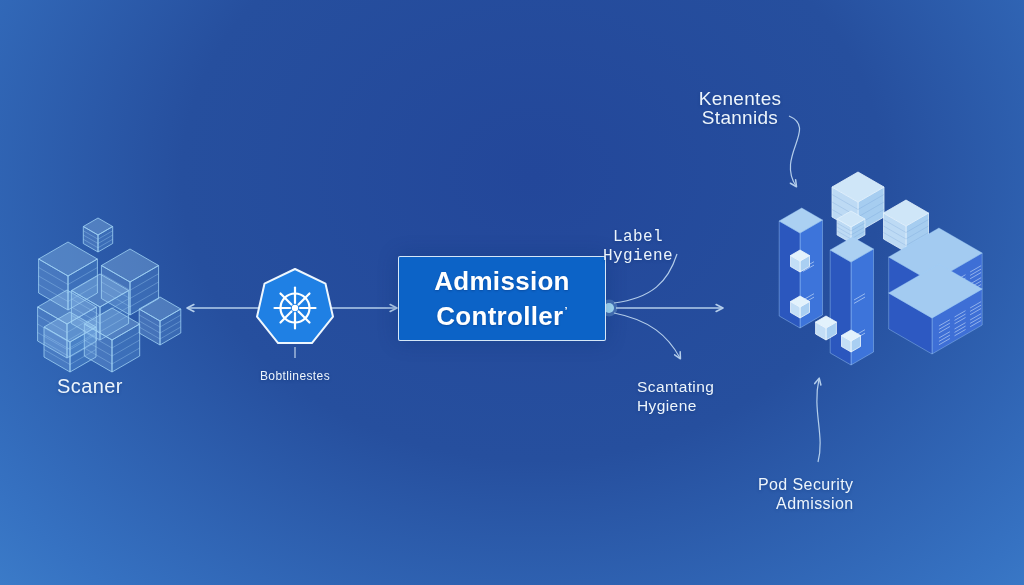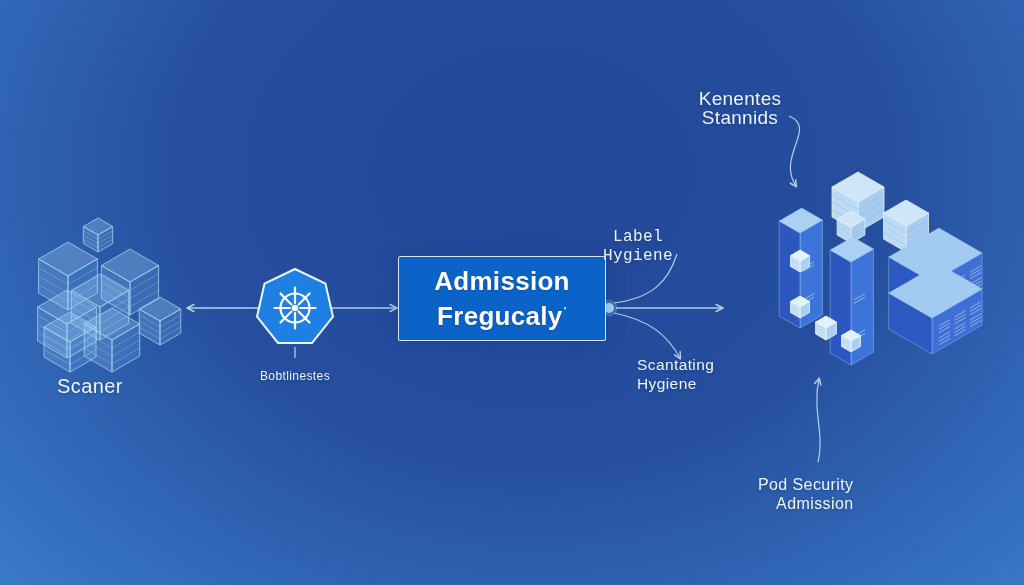--- a/index.html
+++ b/index.html
@@ -12,21 +12,21 @@
   .stage svg{position:absolute;left:0;top:0;z-index:1;}
   .lbl{
     position:absolute;z-index:2;color:#edf5fc;
     text-shadow:0 1px 3px rgba(15,45,105,0.35);
     letter-spacing:0.4px;font-weight:500;line-height:19px;
   }
   .center{text-align:center;}
   .lbl-scanner{left:38px;top:377px;width:104px;font-size:20px;}
   .lbl-k8s{left:233px;top:367px;width:124px;font-size:12px;}
   .lbl-hygiene{left:576px;top:228px;width:124px;font-size:16px;font-family:Liberation Mono, monospace;}
-  .lbl-webhooks{left:637px;top:355px;font-size:15.5px;}
+  .lbl-webhooks{left:637px;top:377px;font-size:15.5px;}
   .lbl-freq{left:660px;top:87px;width:160px;}
   .lbl-freq .l1{font-size:17px;font-weight:600;letter-spacing:0.5px;}
   .lbl-freq .l2{font-size:19px;font-weight:400;margin-top:2px;letter-spacing:0.3px;}
   .lbl-podsec{left:758px;top:475px;font-size:16px;text-align:right;}
   .admission-box{
     position:absolute;z-index:2;left:398px;top:256px;width:208px;height:85px;
     background:#0c63c7;border:1.5px solid rgba(235,245,253,0.9);
     box-sizing:border-box;border-radius:2px;
     display:flex;flex-direction:column;align-items:center;justify-content:center;
     box-shadow:0 0 20px rgba(8,45,110,0.30);
@@ -297,21 +297,21 @@
         </g>
       </g>
 
     <g>
       <path d="M 818 462 C 825 436 812 410 819 379" fill="none" stroke="#cde4f8" stroke-width="1.2" opacity="0.85" marker-end="url(#arrow)"></path>
     </g>
   </svg>
 
   <div class="admission-box">
     <span>Admission</span>
-    <span><span>Fregucaly</span><sup>ʼ</sup></span>
+    <span><span>Controller</span><sup>ʼ</sup></span>
   </div>
 
   <div class="lbl lbl-scanner center">Scaner</div>
 
   <div class="lbl lbl-k8s center">Bobtlinestes</div>
 
   <div class="lbl lbl-hygiene center">Label Hygiene</div>
 
   <div class="lbl lbl-webhooks">
     <div>Scantating</div>

